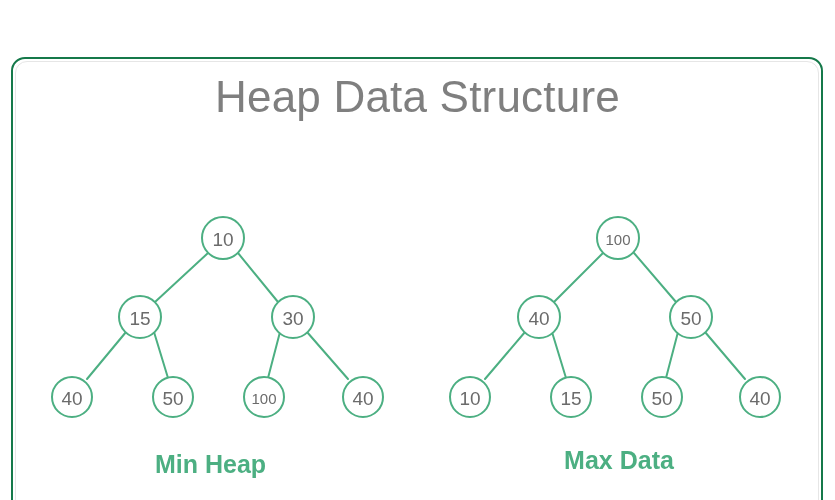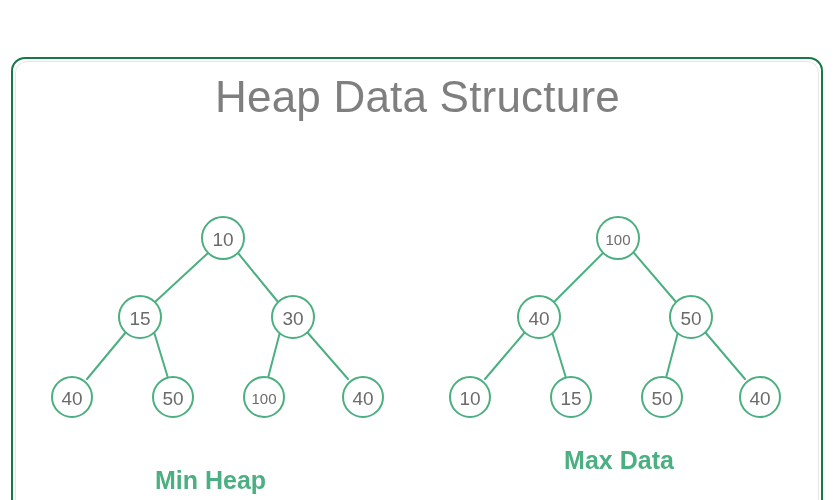--- a/index.html
+++ b/index.html
@@ -87,21 +87,21 @@
 
   
   .caption {
     position: absolute;
     font-size: 25px;
     font-weight: bold;
     color: #4caf82;
     white-space: nowrap;
     text-align: center;
   }
-  #caption-min { left: 78px; top: 418px; width: 265px; }
+  #caption-min { left: 78px; top: 402px; width: 265px; }
   #caption-max { left: 478px; top: 398px; width: 282px; }
 
   
   #logo {
     position: absolute;
     right: 38px;
     bottom: 22px;
     font-family: Liberation Serif, serif;
     font-size: 27px;
     color: #0369a1;

